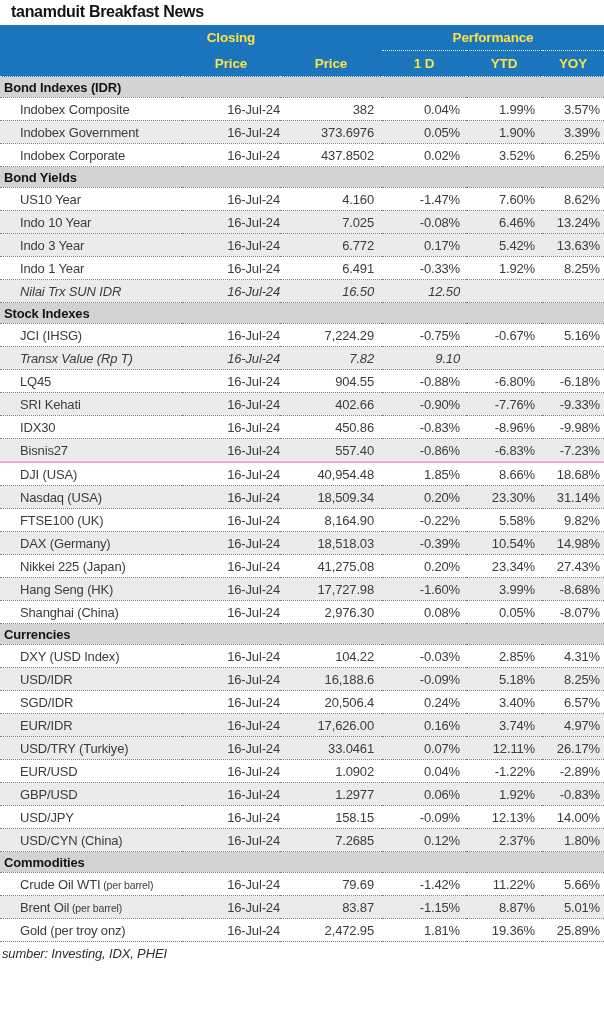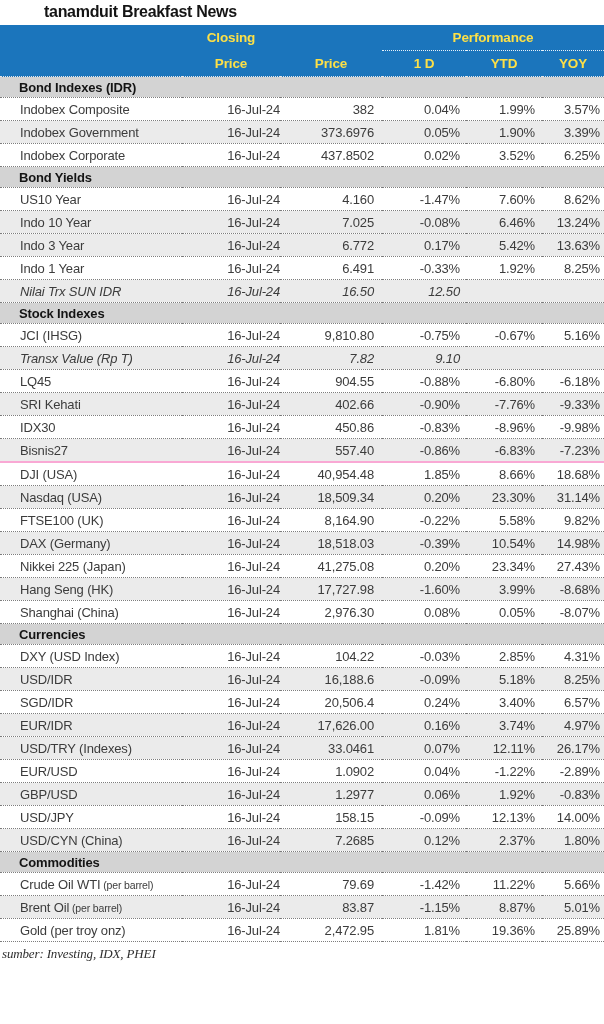--- a/index.html
+++ b/index.html
@@ -17,21 +17,20 @@
     color:var(--ink);
     letter-spacing:-0.15px;
   }
   .page{width:604px;}
   .title{
     font-size:16px;
     font-weight:bold;
     color:var(--ink-strong);
     padding:3px 2px 4px 11px;
     letter-spacing:-0.3px;
-    margin-left:33px;
   }
   table{
     width:604px;
     border-collapse:collapse;
     table-layout:fixed;
     font-size:13px;
   }
   col.c1{width:182px;}
   col.c2{width:98px;}
   col.c3{width:102px;}
@@ -61,40 +60,39 @@
     padding:0;
     vertical-align:middle;
     border-bottom:1px dotted var(--dot);
     white-space:nowrap;
     overflow:hidden;
   }
   tr.section-row td{
     background:var(--section-gray);
     font-weight:bold;
     color:var(--ink-strong);
-    padding-left:19px;
+    padding-left:4px;
     height:20px;
     text-align:left;
   }
   tr.data-row td.c-label{padding-left:20px;text-align:left;}
   tr.data-row.alt td{background:var(--alt-gray);}
   tr.data-row.italic td{font-style:italic;}
   tr.data-row.thick-top td{border-top:2px solid #f9a8d4;}
   td.c-date{text-align:right;}
   td.c-price{text-align:right;padding-right:8px;}
   td.c-d1{text-align:right;padding-right:6px;}
   td.c-ytd{text-align:right;padding-right:7px;}
   td.c-yoy{text-align:right;padding-right:4px;}
   .sublabel{font-size:10.5px;}
   .footer{
     font-style:italic;
     font-size:13px;
     color:#2e2e2e;
     padding:4px 2px 6px 2px;
-    font-family:Liberation Serif, serif;
   }
 </style>
 </head>
 <body>
 
 <div class="page">
 
   <div class="title">tanamduit Breakfast News</div>
 
   <table>
@@ -192,21 +190,21 @@
           <td class="c-d1">12.50</td>
           <td class="c-ytd"></td>
           <td class="c-yoy"></td>
         </tr>
         <tr class="section-row">
           <td class="" colspan="6">Stock Indexes</td>
         </tr>
         <tr class="data-row">
           <td class="c-label"><span>JCI (IHSG)</span></td>
           <td class="c-date">16-Jul-24</td>
-          <td class="c-price">9,810.80</td>
+          <td class="c-price">7,224.29</td>
           <td class="c-d1">-0.75%</td>
           <td class="c-ytd">-0.67%</td>
           <td class="c-yoy">5.16%</td>
         </tr>
         <tr class="data-row alt italic">
           <td class="c-label"><span>Transx Value (Rp T)</span></td>
           <td class="c-date">16-Jul-24</td>
           <td class="c-price">7.82</td>
           <td class="c-d1">9.10</td>
           <td class="c-ytd"></td>
@@ -329,21 +327,21 @@
         </tr>
         <tr class="data-row alt">
           <td class="c-label"><span>EUR/IDR</span></td>
           <td class="c-date">16-Jul-24</td>
           <td class="c-price">17,626.00</td>
           <td class="c-d1">0.16%</td>
           <td class="c-ytd">3.74%</td>
           <td class="c-yoy">4.97%</td>
         </tr>
         <tr class="data-row alt">
-          <td class="c-label"><span>USD/TRY (Indexes)</span></td>
+          <td class="c-label"><span>USD/TRY (Turkiye)</span></td>
           <td class="c-date">16-Jul-24</td>
           <td class="c-price">33.0461</td>
           <td class="c-d1">0.07%</td>
           <td class="c-ytd">12.11%</td>
           <td class="c-yoy">26.17%</td>
         </tr>
         <tr class="data-row">
           <td class="c-label"><span>EUR/USD</span></td>
           <td class="c-date">16-Jul-24</td>
           <td class="c-price">1.0902</td>

